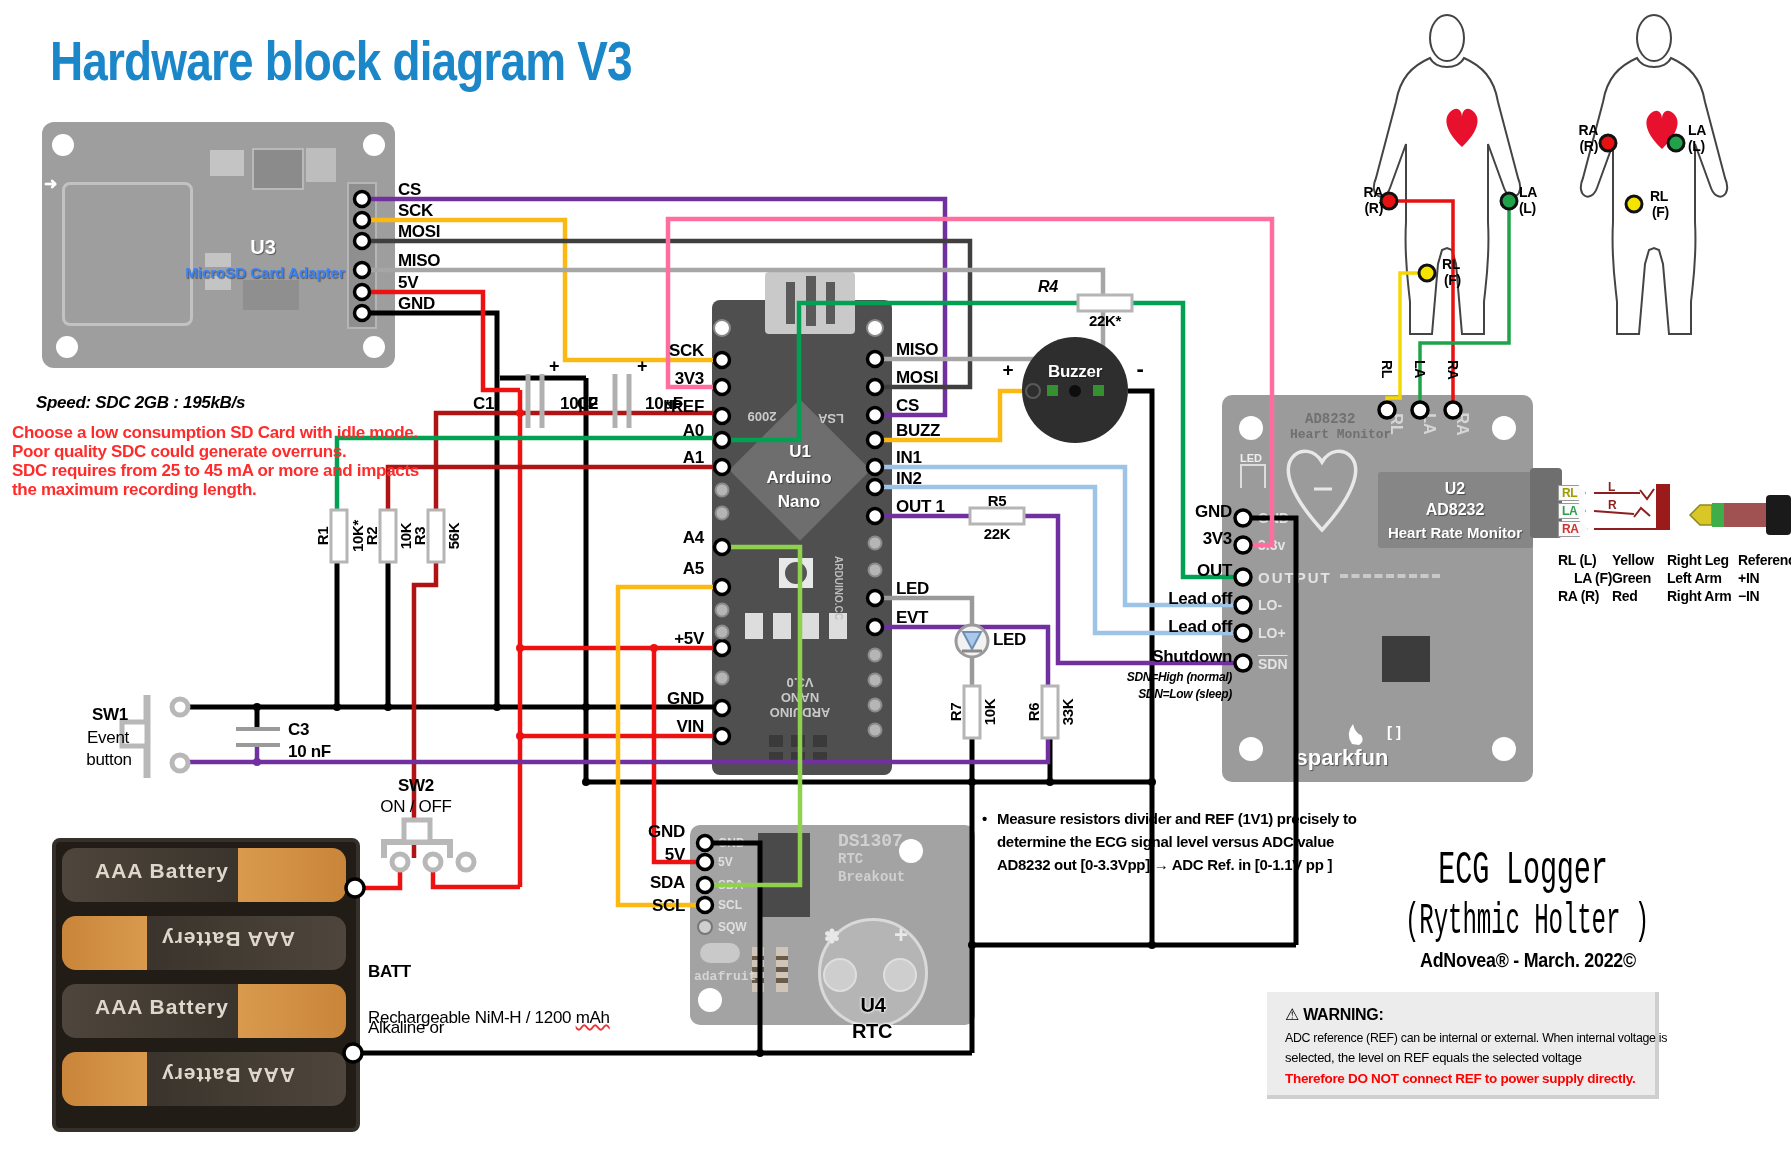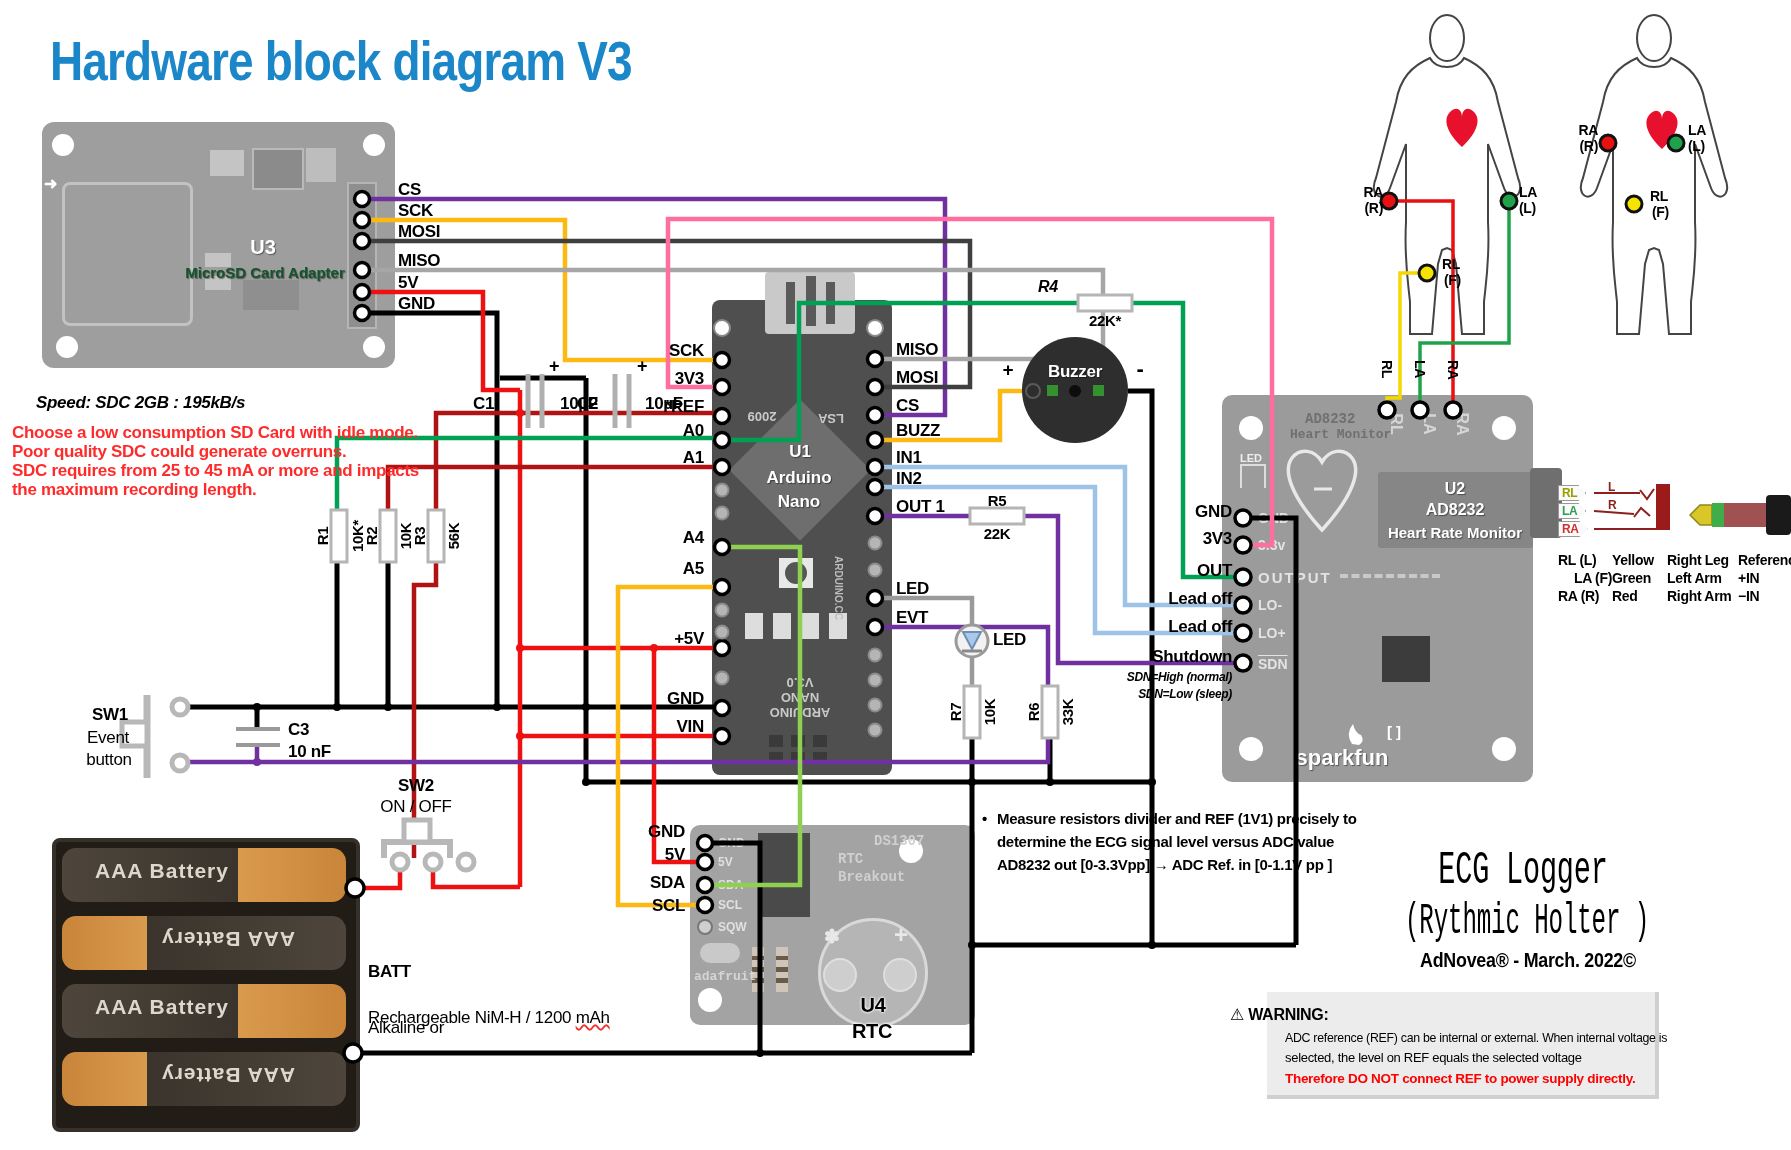--- a/index.html
+++ b/index.html
@@ -33,21 +33,21 @@
     <div style="position:absolute;left:163px;top:154px;width:26px;height:14px;background:#c4c4c4;"></div>
     <div style="position:absolute;left:201px;top:158px;width:56px;height:30px;background:#8f8f8f;"></div>
     <div style="position:absolute;left:305px;top:60px;width:26px;height:143px;background:#8f8f8f;border:2px solid #b5b5b5;"></div>
     <div style="position:absolute;left:10px;top:12px;width:22px;height:22px;background:#fff;border-radius:50%;"></div>
     <div style="position:absolute;left:321px;top:12px;width:22px;height:22px;background:#fff;border-radius:50%;"></div>
     <div style="position:absolute;left:14px;top:214px;width:22px;height:22px;background:#fff;border-radius:50%;"></div>
     <div style="position:absolute;left:321px;top:214px;width:22px;height:22px;background:#fff;border-radius:50%;"></div>
     <div style="position:absolute;left:2px;top:52px;color:#fff;font-weight:bold;font-size:16px;">➜</div>
   </div>
   <div class="silk silkc wshadow" style="left:263px;top:247px;color:#fff;font-size:20px;">U3</div>
-  <div class="silk silkc wshadow" style="left:265px;top:272px;color:#14532d;font-size:15px;">MicroSD Card Adapter</div>
+  <div class="silk silkc wshadow" style="left:265px;top:272px;color:#3b82f6;font-size:15px;">MicroSD Card Adapter</div>
 
   <div class="lbl" style="left:398px;top:190px;">CS</div>
   <div class="lbl" style="left:398px;top:211px;">SCK</div>
   <div class="lbl" style="left:398px;top:232px;">MOSI</div>
   <div class="lbl" style="left:398px;top:261px;">MISO</div>
   <div class="lbl" style="left:398px;top:283px;">5V</div>
   <div class="lbl" style="left:398px;top:304px;">GND</div>
   <div class="lbl ital" style="left:36px;top:403px;font-weight:bold;font-style:italic;">Speed:  SDC   2GB : 195kB/s</div>
   <div class="lbl" style="left:12px;top:433px;color:#ff2b2b;">Choose a low consumption SD Card with idle mode.</div>
   <div class="lbl" style="left:12px;top:452px;color:#ff2b2b;">Poor quality SDC could generate overruns.</div>
@@ -237,21 +237,21 @@
     <div style="position:absolute;left:209px;top:14px;width:24px;height:24px;background:#fff;border-radius:50%;"></div>
     <div style="position:absolute;left:8px;top:163px;width:24px;height:24px;background:#fff;border-radius:50%;"></div>
     <div style="position:absolute;left:68px;top:8px;width:52px;height:84px;background:#4a4a4a;"></div>
     <div style="position:absolute;left:10px;top:118px;width:40px;height:20px;background:#c9c9c9;border-radius:10px;"></div>
     <div style="position:absolute;left:62px;top:122px;width:12px;height:45px;background:linear-gradient(180deg,#cfc5b8 0 20%,#6a5a48 20% 30%,#cfc5b8 30% 45%,#6a5a48 45% 55%,#cfc5b8 55% 70%,#6a5a48 70% 80%,#cfc5b8 80% 100%);"></div>
     <div style="position:absolute;left:86px;top:122px;width:12px;height:45px;background:linear-gradient(180deg,#cfc5b8 0 20%,#6a5a48 20% 30%,#cfc5b8 30% 45%,#6a5a48 45% 55%,#cfc5b8 55% 70%,#6a5a48 70% 80%,#cfc5b8 80% 100%);"></div>
     <div style="position:absolute;left:128px;top:93px;width:104px;height:104px;background:#b5b5b5;border:3px solid #d9d9d9;border-radius:50%;"></div>
     <div style="position:absolute;left:133px;top:133px;width:30px;height:30px;background:#cecece;border:2px solid #dedede;border-radius:50%;"></div>
     <div style="position:absolute;left:193px;top:133px;width:30px;height:30px;background:#cecece;border:2px solid #dedede;border-radius:50%;"></div>
   </div>
-  <div class="silk" style="left:838px;top:841px;color:#d0d0d0;font-size:14px;font-family:'Liberation Mono',monospace;margin-left:36px;">DS1307</div>
+  <div class="silk" style="left:838px;top:841px;color:#d0d0d0;font-size:18px;font-family:'Liberation Mono',monospace;">DS1307</div>
   <div class="silk" style="left:838px;top:859px;color:#d0d0d0;font-size:14px;font-family:'Liberation Mono',monospace;">RTC</div>
   <div class="silk" style="left:838px;top:877px;color:#d0d0d0;font-size:14px;font-family:'Liberation Mono',monospace;text-align:center;">Breakout</div>
   <div class="silk" style="left:694px;top:976px;color:#d5d5d5;font-size:13px;font-family:'Liberation Mono',monospace;">adafruit!</div>
   <div class="silk" style="left:824px;top:936px;color:#e8e8e8;font-size:19px;">✽</div>
   <div class="silk" style="left:894px;top:935px;color:#e8e8e8;font-size:24px;">+</div>
   <div class="silk" style="left:718px;top:843px;color:#e0e0e0;font-size:12px;">GND</div>
   <div class="silk" style="left:718px;top:862px;color:#e0e0e0;font-size:12px;">5V</div>
   <div class="silk" style="left:718px;top:885px;color:#e0e0e0;font-size:12px;">SDA</div>
   <div class="silk" style="left:718px;top:905px;color:#e0e0e0;font-size:12px;">SCL</div>
   <div class="silk" style="left:718px;top:927px;color:#e0e0e0;font-size:12px;">SQW</div>
@@ -265,21 +265,21 @@
   <div class="lbl" style="left:982px;top:818px;font-size:15px;">•</div>
   <div class="lbl" style="left:997px;top:818px;font-size:15px;">Measure resistors divider and REF (1V1) precisely to</div>
   <div class="lbl" style="left:997px;top:841px;font-size:15px;">determine the  ECG signal level versus ADC value</div>
   <div class="lbl" style="left:997px;top:864px;font-size:15px;">AD8232 out [0-3.3Vpp]  →  ADC Ref. in [0-1.1V pp ]</div>
 
   <div class="lbl c" style="left:1523px;top:871px;font-size:46px;font-weight:normal;font-family:'Liberation Mono',monospace;transform:translate(-50%,-50%) scaleX(.62);">ECG Logger</div>
   <div class="lbl c" style="left:1527px;top:921px;font-size:44px;font-weight:normal;font-family:'Liberation Mono',monospace;transform:translate(-50%,-50%) scaleX(.55);">(Rythmic Holter )</div>
   <div class="lbl c" style="left:1528px;top:960px;font-size:21px;transform:translate(-50%,-50%) scaleX(.85);">AdNovea® - March. 2022©</div>
 
   <div style="position:absolute;left:1267px;top:992px;width:388px;height:103px;background:#ececec;border-right:4px solid #cfcfcf;border-bottom:4px solid #cfcfcf;z-index:20;"></div>
-  <div class="lbl" style="left:1230px;top:1014px;font-size:16px;">
+  <div class="lbl" style="left:1285px;top:1014px;font-size:16px;">
     <span style="font-weight:normal;">⚠</span>
     <span>WARNING:</span>
   </div>
   <div class="lbl" style="left:1285px;top:1037px;font-size:13px;font-weight:normal;transform:translate(0,-50%) scaleX(.95);transform-origin:left center;">ADC reference (REF) can be  internal or external. When internal voltage is</div>
   <div class="lbl" style="left:1285px;top:1057px;font-size:13px;font-weight:normal;">selected, the level on REF equals the selected voltage</div>
   <div class="lbl" style="left:1285px;top:1078px;font-size:13.5px;color:#ff0000;">Therefore DO NOT connect REF to power supply directly.</div>
 
   <svg class="wires" width="1791" height="1150" viewBox="0 0 1791 1150">
     <defs>
       <g id="bodyShape">

